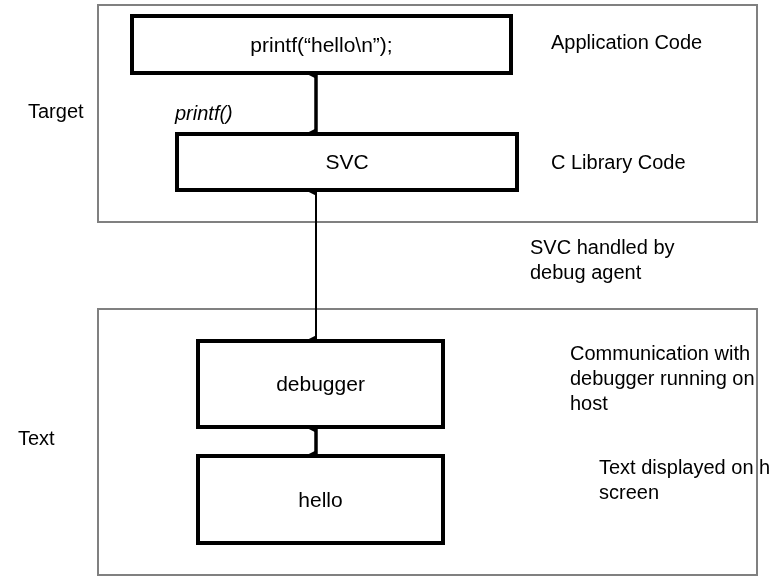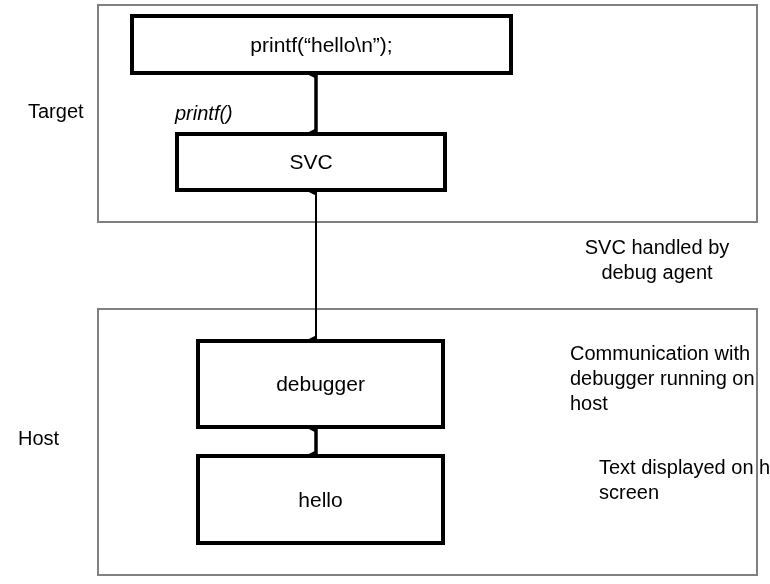--- a/index.html
+++ b/index.html
@@ -69,21 +69,21 @@
   }
   #box-application {
     left: 130px;
     top: 14px;
     width: 383px;
     height: 61px;
   }
   #box-svc {
     left: 175px;
     top: 132px;
-    width: 272px;
+    width: 344px;
     height: 60px;
   }
   #box-debugger {
     left: 196px;
     top: 339px;
     width: 249px;
     height: 90px;
     align-items: center;
   }
   #box-hello {
@@ -107,21 +107,21 @@
   
   .annotation {
     position: absolute;
     font-size: 20px;
     line-height: 25px;
     color: #000000;
     width: 200px;
   }
   #annot-application { left: 551px; top: 30px; }
   #annot-clibrary    { left: 551px; top: 150px; }
-  #annot-svc         { left: 557px; top: 235px; text-align: center; }
+  #annot-svc         { left: 530px; top: 235px; }
   #annot-comm        { left: 570px; top: 341px; }
   #annot-text        { left: 551px; top: 455px; margin-left: 48px; }
 
   
   #arrow-layer {
     position: absolute;
     left: 0;
     top: 0;
     width: 770px;
     height: 584px;
@@ -132,41 +132,43 @@
 <body>
 
 <div id="diagram">
 
   <div class="panel" id="panel-target"></div>
 
   <div class="panel" id="panel-host"></div>
 
   <div class="side-label" id="label-target">Target</div>
 
-  <div class="side-label" id="label-host">Host</div>
+  <div class="side-label" id="label-host">Text</div>
 
   <div class="node-box" id="box-application">
     <span class="node-label">printf(“hello\n”);</span>
   </div>
 
   <div class="node-box" id="box-svc">
     <span class="node-label">SVC</span>
   </div>
 
   <div class="node-box" id="box-debugger">
     <span class="node-label">debugger</span>
   </div>
 
   <div class="node-box" id="box-hello">
     <span class="node-label">hello</span>
   </div>
 
   <div id="label-printf-call">printf()</div>
 
-
+  <div class="annotation" id="annot-application">Application Code</div>
+
+  <div class="annotation" id="annot-clibrary">C Library Code</div>
 
   <div class="annotation" id="annot-svc">SVC handled by debug agent</div>
 
   <div class="annotation" id="annot-comm">Communication with debugger running on host</div>
 
   <div class="annotation" id="annot-text">Text displayed on host screen</div>
 
   <svg id="arrow-layer" viewBox="0 0 770 584">
     <defs>
       <marker id="head-up" markerWidth="10" markerHeight="10" refX="5" refY="8.4" orient="auto" markerUnits="userSpaceOnUse">

